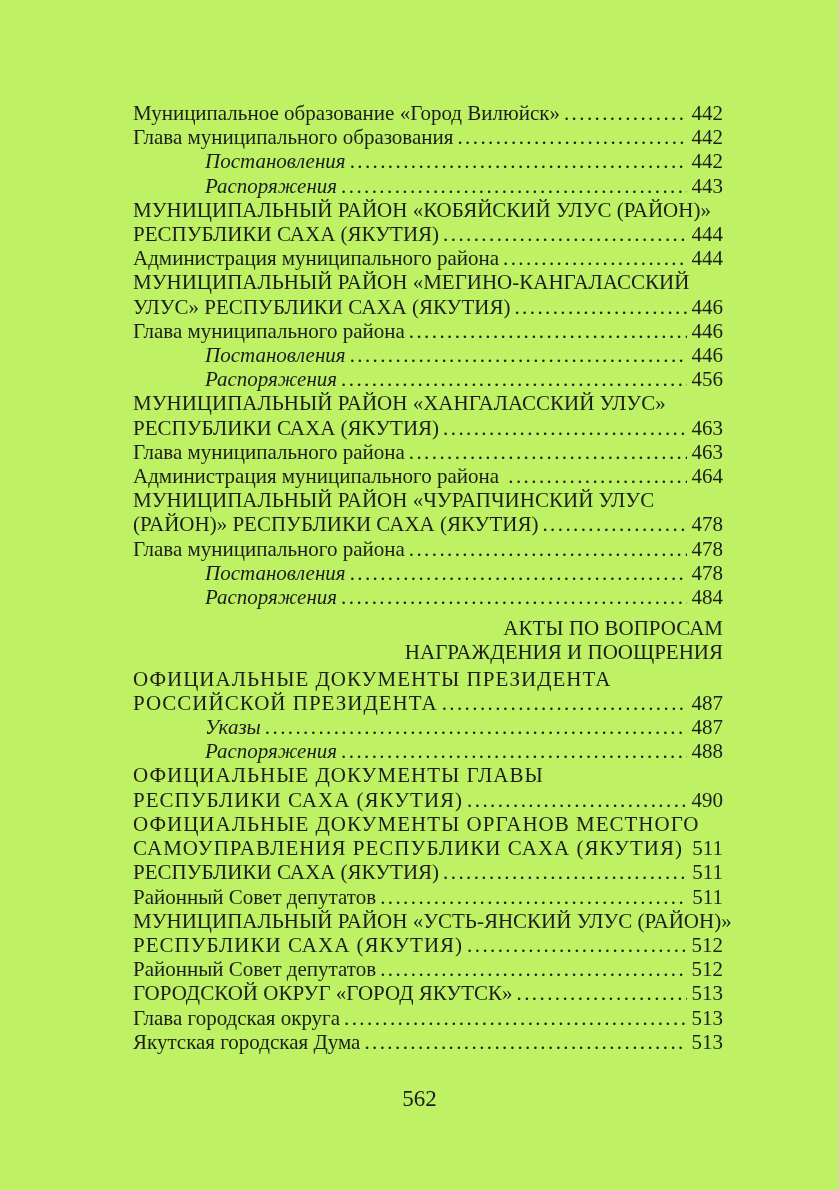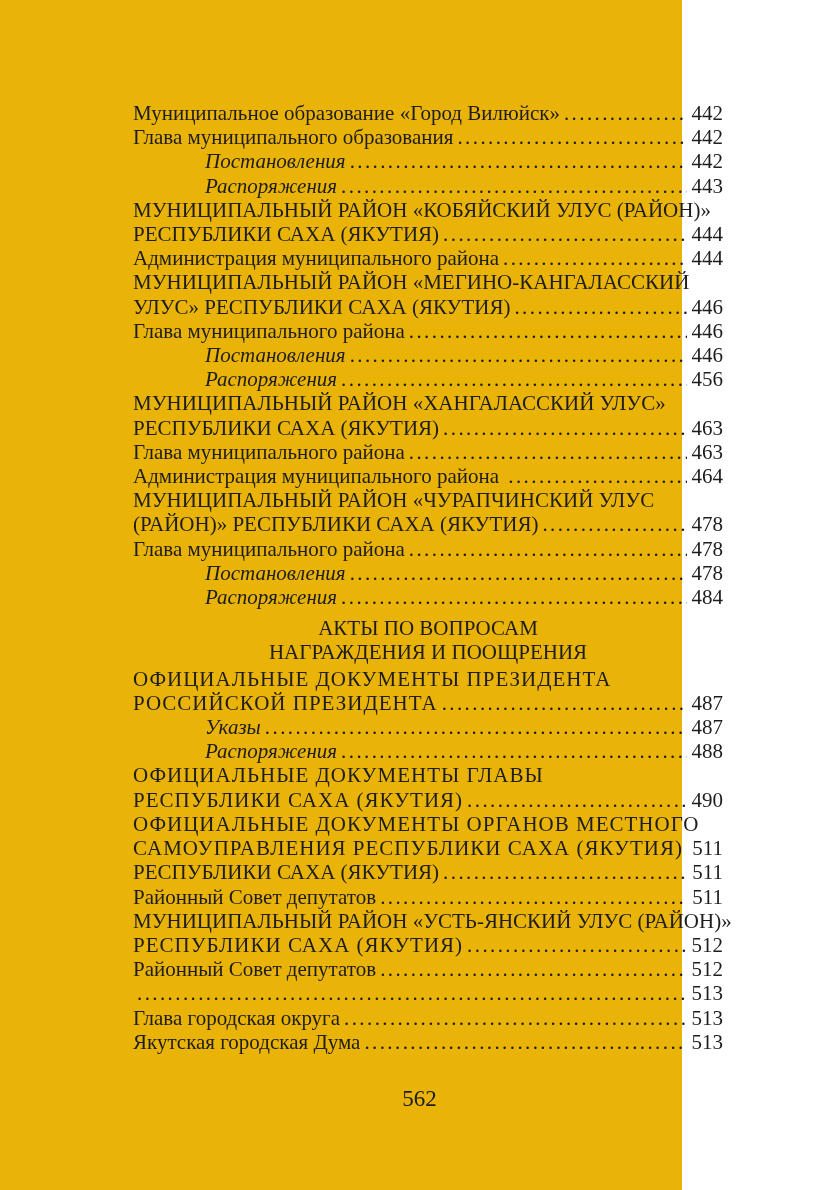--- a/index.html
+++ b/index.html
@@ -5,41 +5,41 @@
   html,body{margin:0;padding:0;}
   body{
     width:839px;height:1190px;
     background:#ffffff;
     font-family:"Liberation Serif","DejaVu Serif",serif;
     color:#1d1d1b;
     position:relative;
     overflow:hidden;
   }
   .page{
-    position:absolute;left:0;top:0;width:682px;height:1190px;background:#eab308;
+    position:absolute;left:0;top:0;width:839px;height:1190px;background:#bef264;
   }
   .toc{
     position:absolute;left:133px;top:101px;width:590px;
     font-size:21px;line-height:24.2px;
   }
   .row{
     display:flex;align-items:baseline;white-space:nowrap;
   }
   .row .t{white-space:pre;}
   .row.italic .t{font-style:italic;margin-left:40px;}
   .row.italic{padding-left:32px;}
   .row.spaced .t{letter-spacing:1px;}
   .leader{
     flex:1 1 auto;overflow:hidden;white-space:nowrap;
     letter-spacing:2.4px;margin:0 5px 0 4px;min-width:0;
     text-align:left;
   }
   .pg{white-space:nowrap;flex:0 0 auto;}
   .mid-heading{
-    text-align:center;margin:7px 0 2px 0;
+    text-align:right;margin:7px 0 2px 0;
   }
   .mid-heading .hline{display:block;}
   .folio{
     position:absolute;left:0;top:1086px;width:839px;
     text-align:center;font-size:23px;color:#1d1d1b;
   }
 </style>
 </head>
 <body>
 
@@ -200,20 +200,21 @@
           <span class="t">РЕСПУБЛИКИ САХА (ЯКУТИЯ)</span>
           <span class="leader">........................................................................................................................</span>
           <span class="pg">512</span>
         </div>
         <div class="row plain">
           <span class="t">Районный Совет депутатов</span>
           <span class="leader">........................................................................................................................</span>
           <span class="pg">512</span>
         </div>
         <div class="row caps">
+          <span class="t">ГОРОДСКОЙ ОКРУГ «ГОРОД ЯКУТСК»</span>
           <span class="leader">........................................................................................................................</span>
           <span class="pg">513</span>
         </div>
         <div class="row plain">
           <span class="t">Глава городская округа</span>
           <span class="leader">........................................................................................................................</span>
           <span class="pg">513</span>
         </div>
         <div class="row plain">
           <span class="t">Якутская городская Дума</span>

